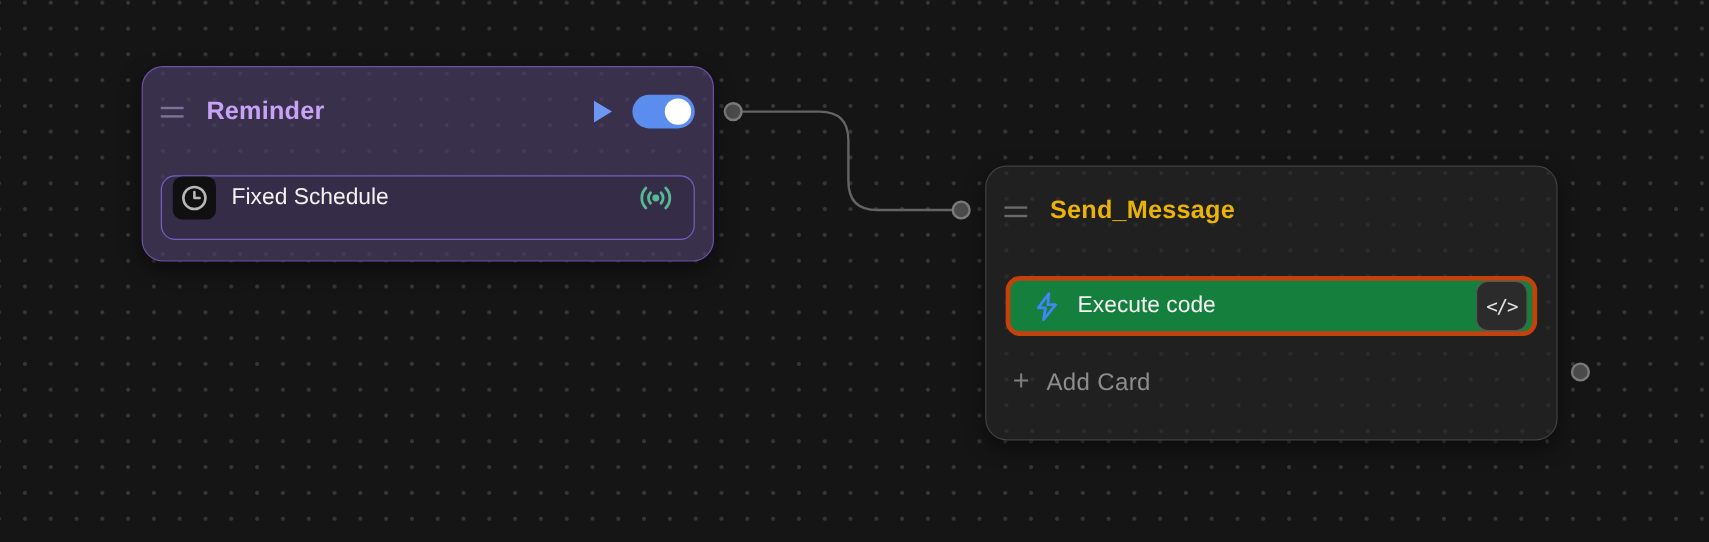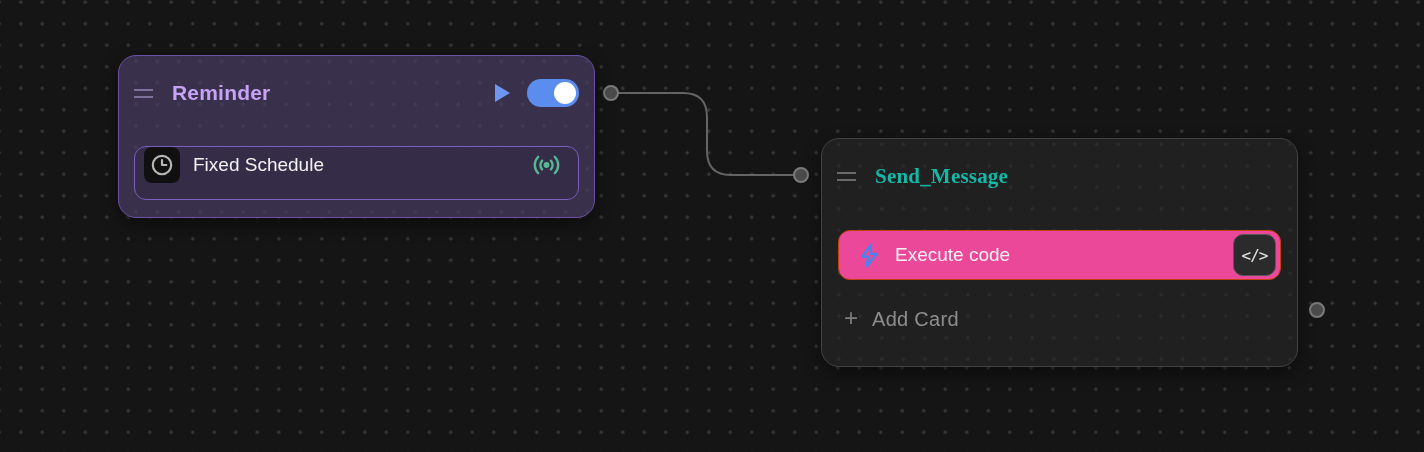--- a/index.html
+++ b/index.html
@@ -69,21 +69,21 @@
   .node-reminder .drag-handle { border-color: #80719B; }
   .node-send .drag-handle { border-color: #6A6A6A; }
   .node-title {
     font-size: 21px;
     font-weight: 700;
     letter-spacing: 0.2px;
     margin-left: 19px;
     white-space: nowrap;
   }
   .node-reminder .node-title { color: #C8A2F5; }
-  .node-send .node-title { color: #14b8a6; font-family: Liberation Serif, serif; }
+  .node-send .node-title { color: #eab308; }
   .header-spacer { flex: 1 1 auto; }
   .play-btn {
     width: 0; height: 0;
     border-top: 9px solid transparent;
     border-bottom: 9px solid transparent;
     border-left: 15px solid #6D97F2;
     margin-right: 17px;
     cursor: pointer;
   }
   .toggle {
@@ -111,22 +111,22 @@
   .card-schedule {
     margin: 16px 15px 0;
     height: 54px;
     background: #352C48;
     border: 1px solid #7A5EC0;
     padding: 0 15px 16px 9px;
   }
   .card-exec {
     margin: 17px 16px 0;
     height: 50px;
-    background: #ec4899;
-    border: 1px solid #c2410c;
+    background: #15803d;
+    border: 4px solid #c2410c;
     padding: 0 4px 0 18px;
   }
   .icon-box {
     width: 36px; height: 36px;
     border-radius: 8px;
     background: #101010;
     display: flex;
     align-items: center;
     justify-content: center;
     flex: 0 0 auto;

